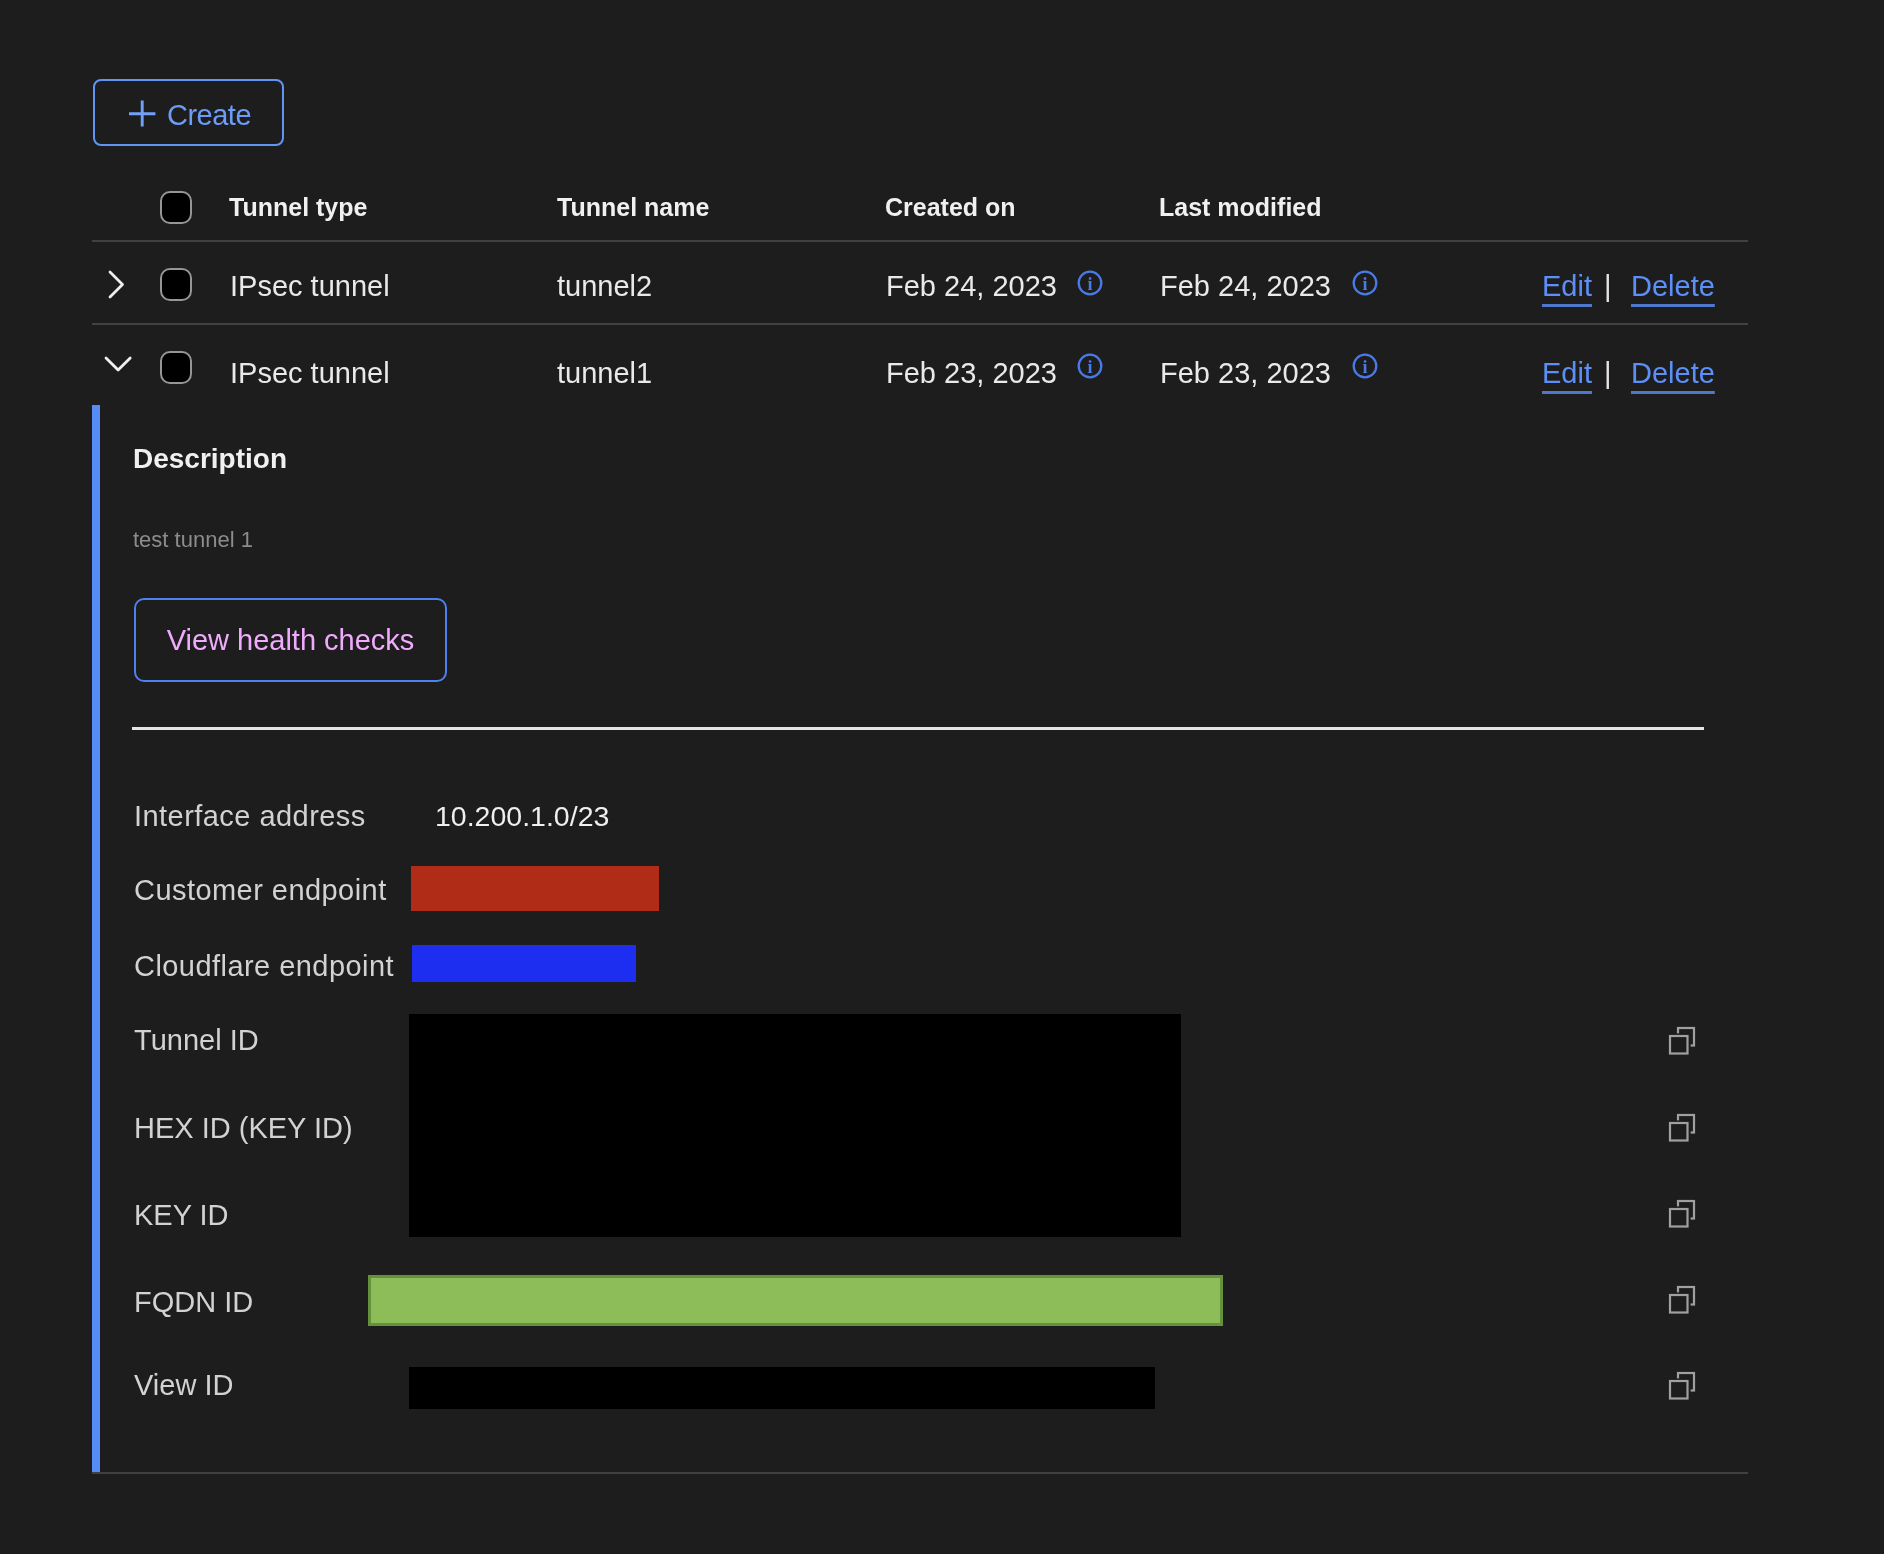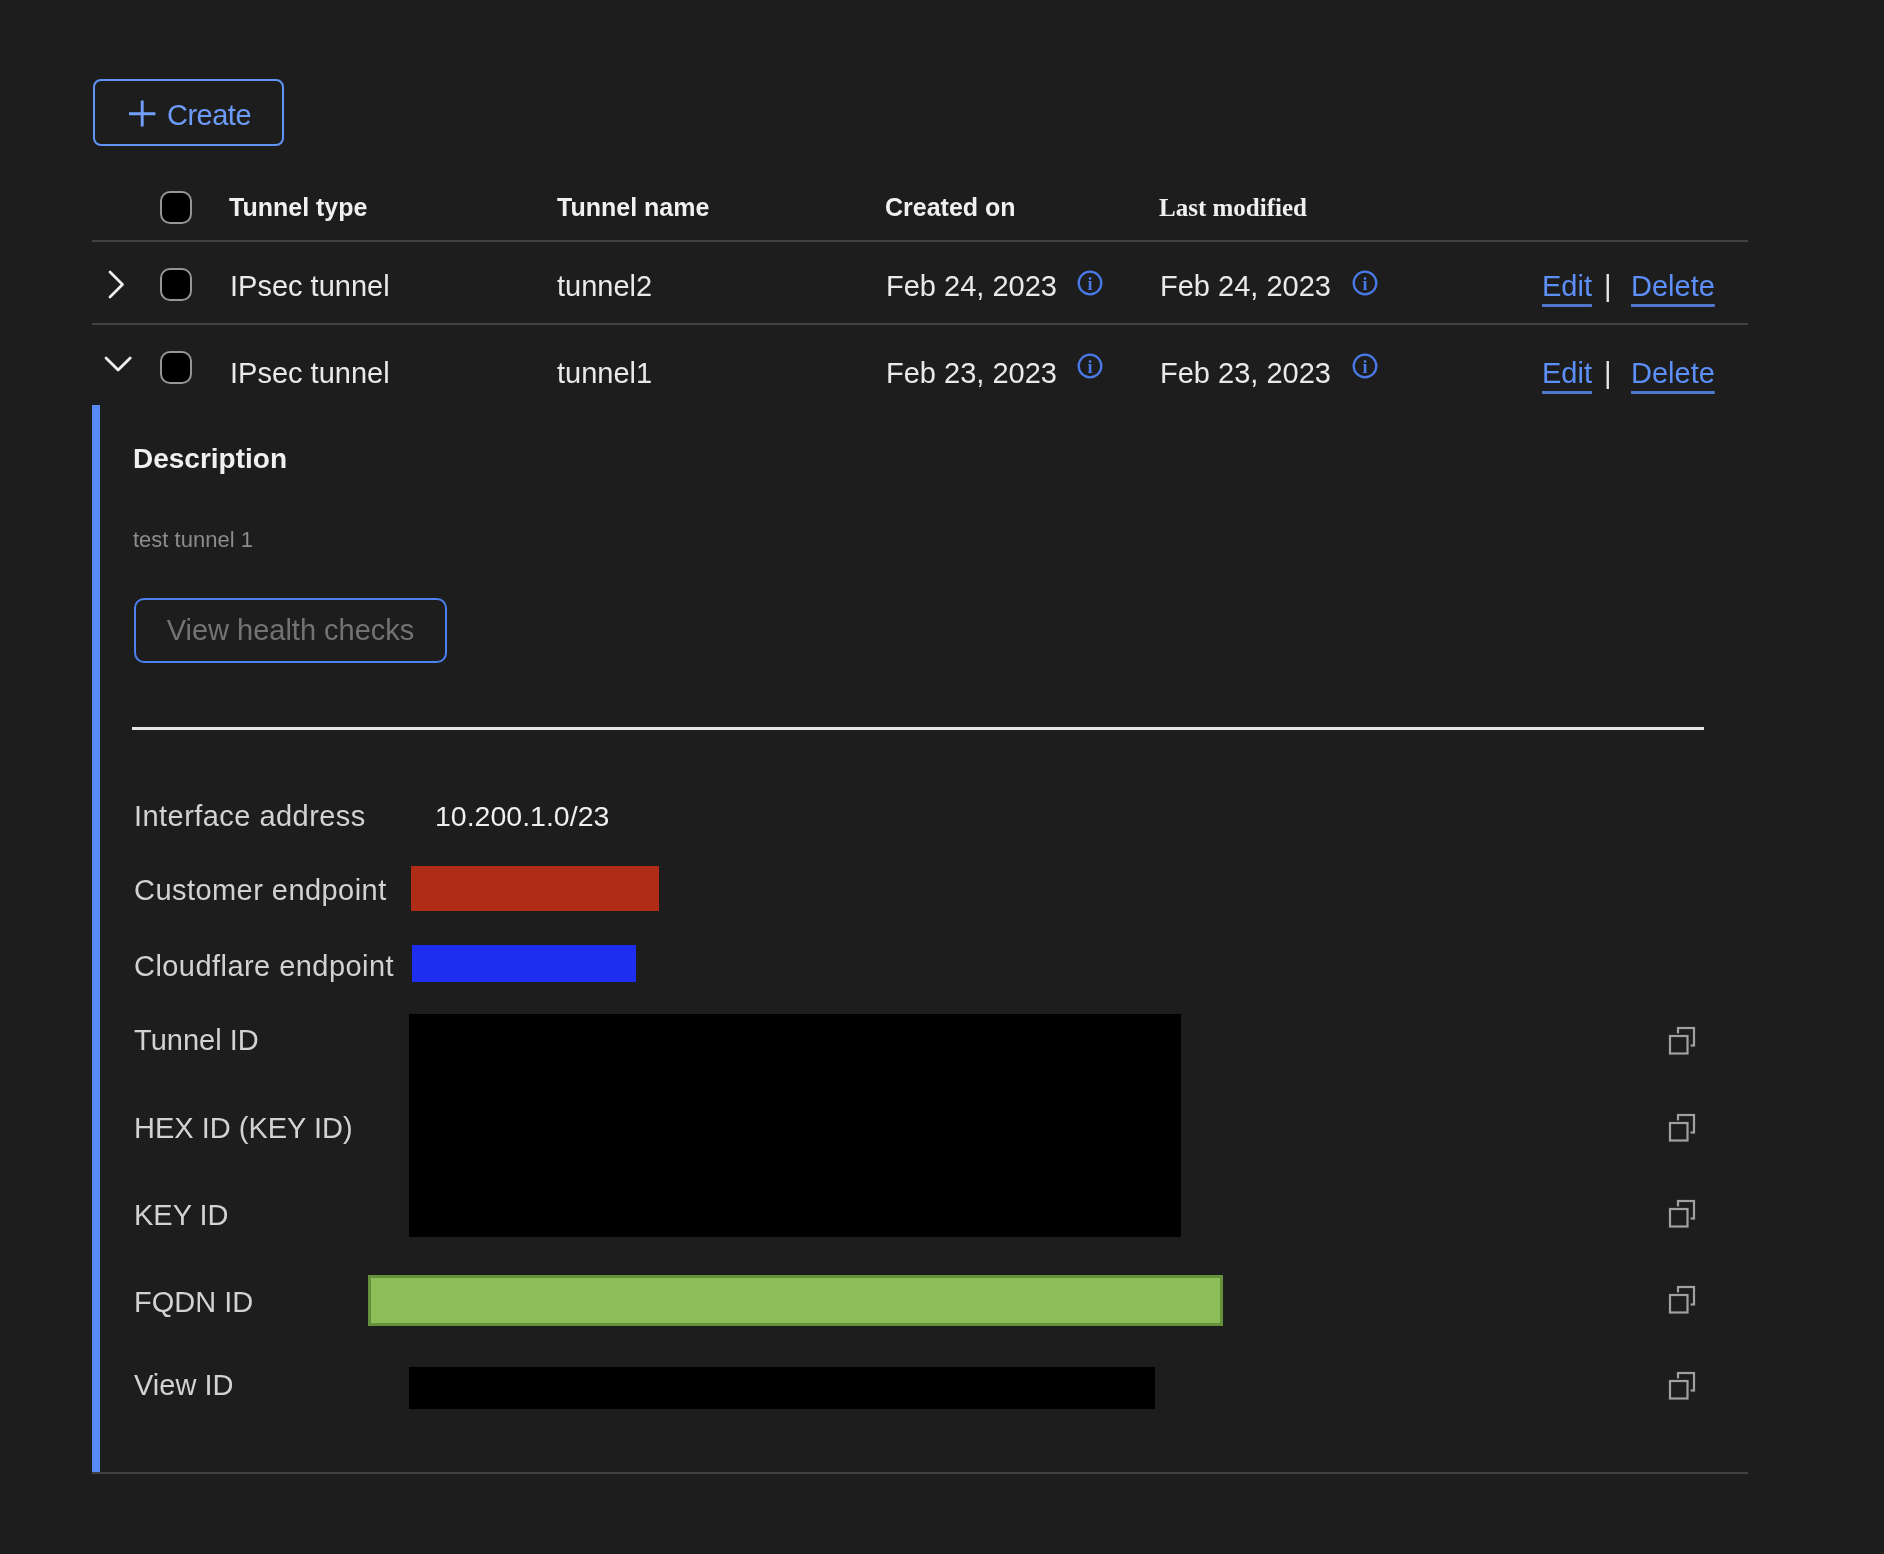--- a/index.html
+++ b/index.html
@@ -22,21 +22,21 @@
   <svg class="abs" style="left:33px;top:18px" width="28" height="29" viewBox="0 0 28 29">
       <path d="M14.2 1.5v26M1 14.7h26.4" stroke="#72a0f8" stroke-width="2.9"></path>
     </svg>
   <div class="t" style="left:72px;top:20px;font-size:29px;color:#6d9cf8;letter-spacing:-0.5px">Create</div>
 </div>
 
 <div class="chk" style="left:160px;top:191px;"></div>
 <div class="t hdr" style="left:229px;top:195px;">Tunnel type</div>
 <div class="t hdr" style="left:557px;top:195px;">Tunnel name</div>
 <div class="t hdr" style="left:885px;top:195px;">Created on</div>
-<div class="t hdr" style="left:1159px;top:195px;font-family:Liberation Serif, serif;">Last modified</div>
+<div class="t hdr" style="left:1159px;top:195px;">Last modified</div>
 <div class="hline" style="left:92px;top:240px;width:1656px;"></div>
 
 <div class="abs" style="left:92px;top:242px;width:1656px;height:165px;background:#212124;z-index:-1"></div>
 
 <svg class="abs" style="left:104px;top:266px" width="30" height="36" viewBox="0 0 30 36">
     <path d="M6 6 L18.5 18.5 L6 31" fill="none" stroke="#efefef" stroke-width="2.8" stroke-linecap="round" stroke-linejoin="round"></path>
   </svg>
 <div class="chk" style="left:160px;top:268px;"></div>
 <div class="t row" style="left:230px;top:272px;">IPsec tunnel</div>
 <div class="t row" style="left:557px;top:272px;">tunnel2</div>
@@ -71,21 +71,21 @@
     <circle cx="13" cy="13" r="11.3" fill="none" stroke="#4a7ae8" stroke-width="2.3"></circle>
     <text x="13" y="20" font-family="Liberation Serif" font-size="18" font-weight="700" fill="#4a7ae8" text-anchor="middle">i</text>
   </svg>
 <div class="t link" style="left:1542px;top:359px;">Edit</div>
 <div class="t row" style="left:1604px;top:359px;color:#e4e4e4">|</div>
 <div class="t link" style="left:1631px;top:359px;">Delete</div>
 
 <div class="abs" style="left:92px;top:405px;width:8px;height:1068px;background:#568cf5;"></div>
 <div class="t hdr" style="left:133px;top:445px;font-size:28px;">Description</div>
 <div class="t" style="left:133px;top:529px;font-size:22px;color:#8c8c8c;">test tunnel 1</div>
-<div class="abs" style="left:134px;top:598px;width:313px;height:65px;border:2px solid #4d80f0;border-radius:10px;display:flex;align-items:center;justify-content:center;color:#737373;font-size:29px;">View health checks</div>
+<div class="abs" style="left:134px;top:598px;width:313px;height:84px;border:2px solid #4d80f0;border-radius:10px;display:flex;align-items:center;justify-content:center;color:#f0abfc;font-size:29px;">View health checks</div>
 <div class="abs" style="left:132px;top:727px;width:1572px;height:3px;background:#e4e4e4;"></div>
 
 <div class="t lbl" style="left:134px;top:802px;letter-spacing:.45px">Interface address</div>
 <div class="t val" style="left:435px;top:802px;font-size:28.5px">10.200.1.0/23</div>
 
 <div class="t lbl" style="left:134px;top:876px;letter-spacing:.45px">Customer endpoint</div>
 <div class="abs" style="left:411px;top:866px;width:248px;height:45px;background:#b02c17;"></div>
 
 <div class="t lbl" style="left:134px;top:952px;letter-spacing:.45px">Cloudflare endpoint</div>
 <div class="abs" style="left:412px;top:945px;width:224px;height:37px;background:#1d2ef0;"></div>

